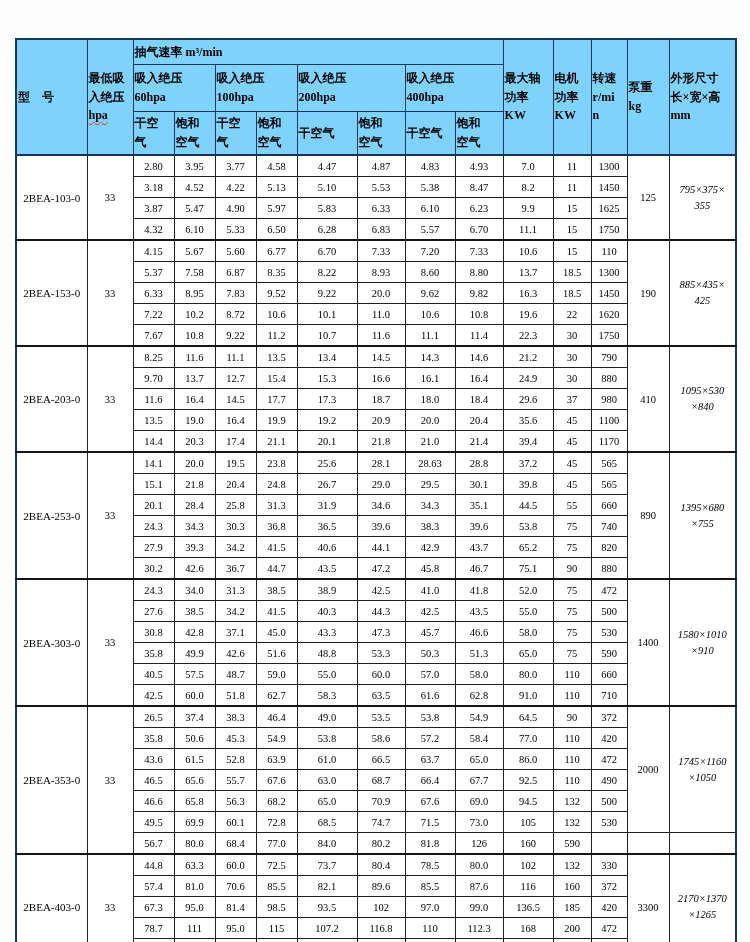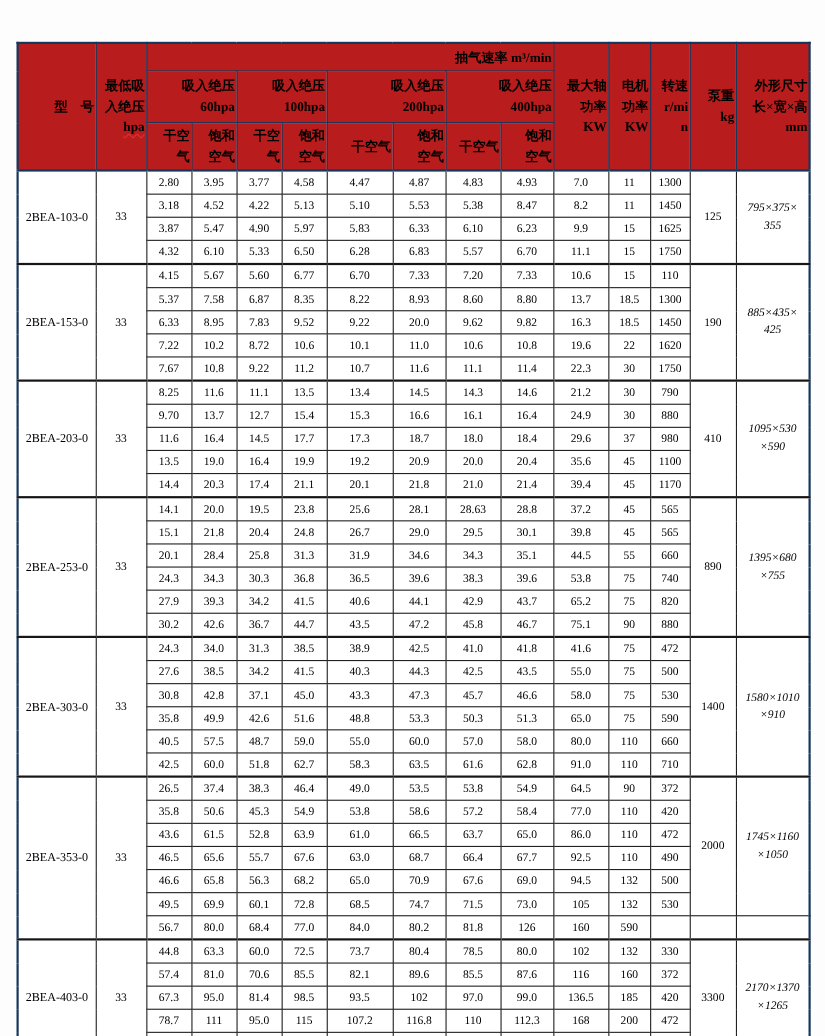--- a/index.html
+++ b/index.html
@@ -6,23 +6,23 @@
   .page{
     position:relative;width:750px;height:942px;background:#fdfdfd;
     font-family:"Liberation Serif","DejaVu Serif",serif;color:#000;overflow:hidden;
   }
   table.spec{
     position:absolute;left:15px;top:38px;width:720px;
     border-collapse:collapse;table-layout:fixed;
     border:2px solid #16365c;
   }
   .spec th{
-    background:#b91c1c;border:1px solid #16365c;
+    background:#7dd3fc;border:1px solid #16365c;
     font-weight:600;font-size:12px;line-height:1.55;
-    white-space:pre-line;padding:2px 1px;text-align:right;vertical-align:middle;
+    white-space:pre-line;padding:2px 1px;text-align:left;vertical-align:middle;
   }
   .spec tr.h1 th.rate{height:20px;font-weight:600;}
   .spec tr.h2 th{height:42px;}
   .spec tr.h3 th{height:38px;border-bottom:2px solid #16365c;}
   .spec tr.h1 th[rowspan]{border-bottom:2px solid #16365c;}
   .spec th.minp{white-space:normal;}
   .spec th.minp div{line-height:1.55;}
   .spec td{
     background:#ffffff;border:1px solid #202020;
     font-size:10.5px;text-align:center;vertical-align:middle;
@@ -243,21 +243,21 @@
           <td>13.5</td>
           <td>13.4</td>
           <td>14.5</td>
           <td>14.3</td>
           <td>14.6</td>
           <td>21.2</td>
           <td>30</td>
           <td>790</td>
           <td rowspan="5">410</td>
           <td rowspan="5" class="dims">1095×530
-×590</td>
+×840</td>
         </tr>
         <tr>
           <td>9.70</td>
           <td>13.7</td>
           <td>12.7</td>
           <td>15.4</td>
           <td>15.3</td>
           <td>16.6</td>
           <td>16.1</td>
           <td>16.4</td>
@@ -391,21 +391,21 @@
           <td rowspan="6" class="model">2BEA-303-0</td>
           <td rowspan="6">33</td>
           <td>24.3</td>
           <td>34.0</td>
           <td>31.3</td>
           <td>38.5</td>
           <td>38.9</td>
           <td>42.5</td>
           <td>41.0</td>
           <td>41.8</td>
-          <td>41.6</td>
+          <td>52.0</td>
           <td>75</td>
           <td>472</td>
           <td rowspan="6">1400</td>
           <td rowspan="6" class="dims">1580×1010
 ×910</td>
         </tr>
         <tr>
           <td>27.6</td>
           <td>38.5</td>
           <td>34.2</td>

